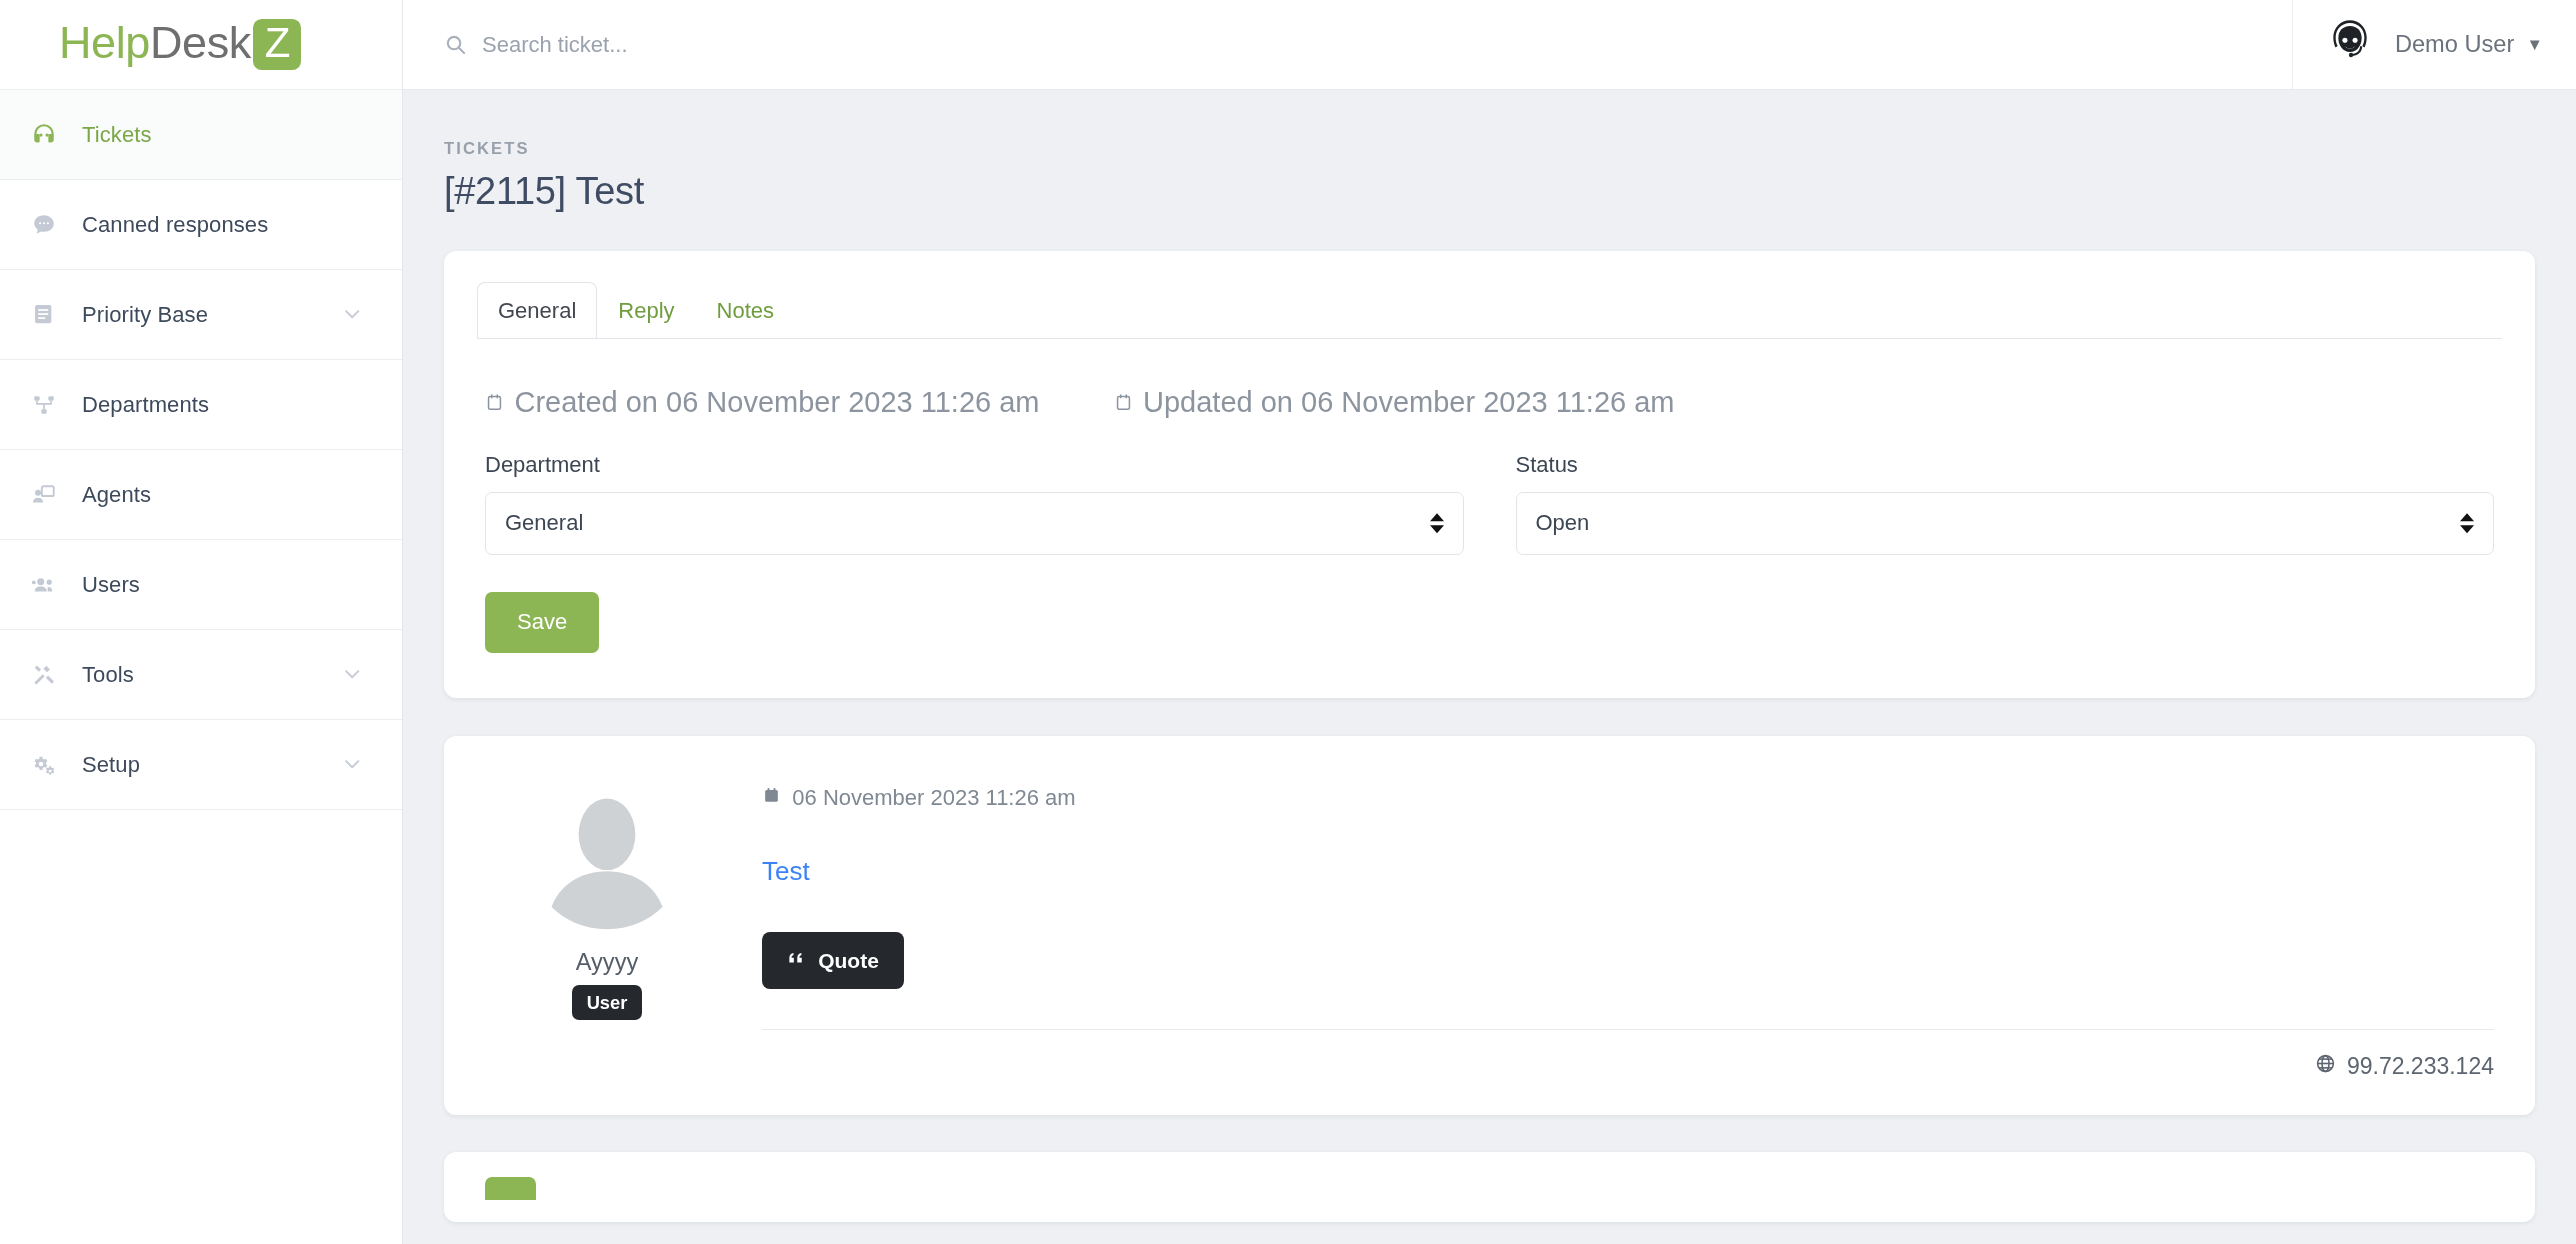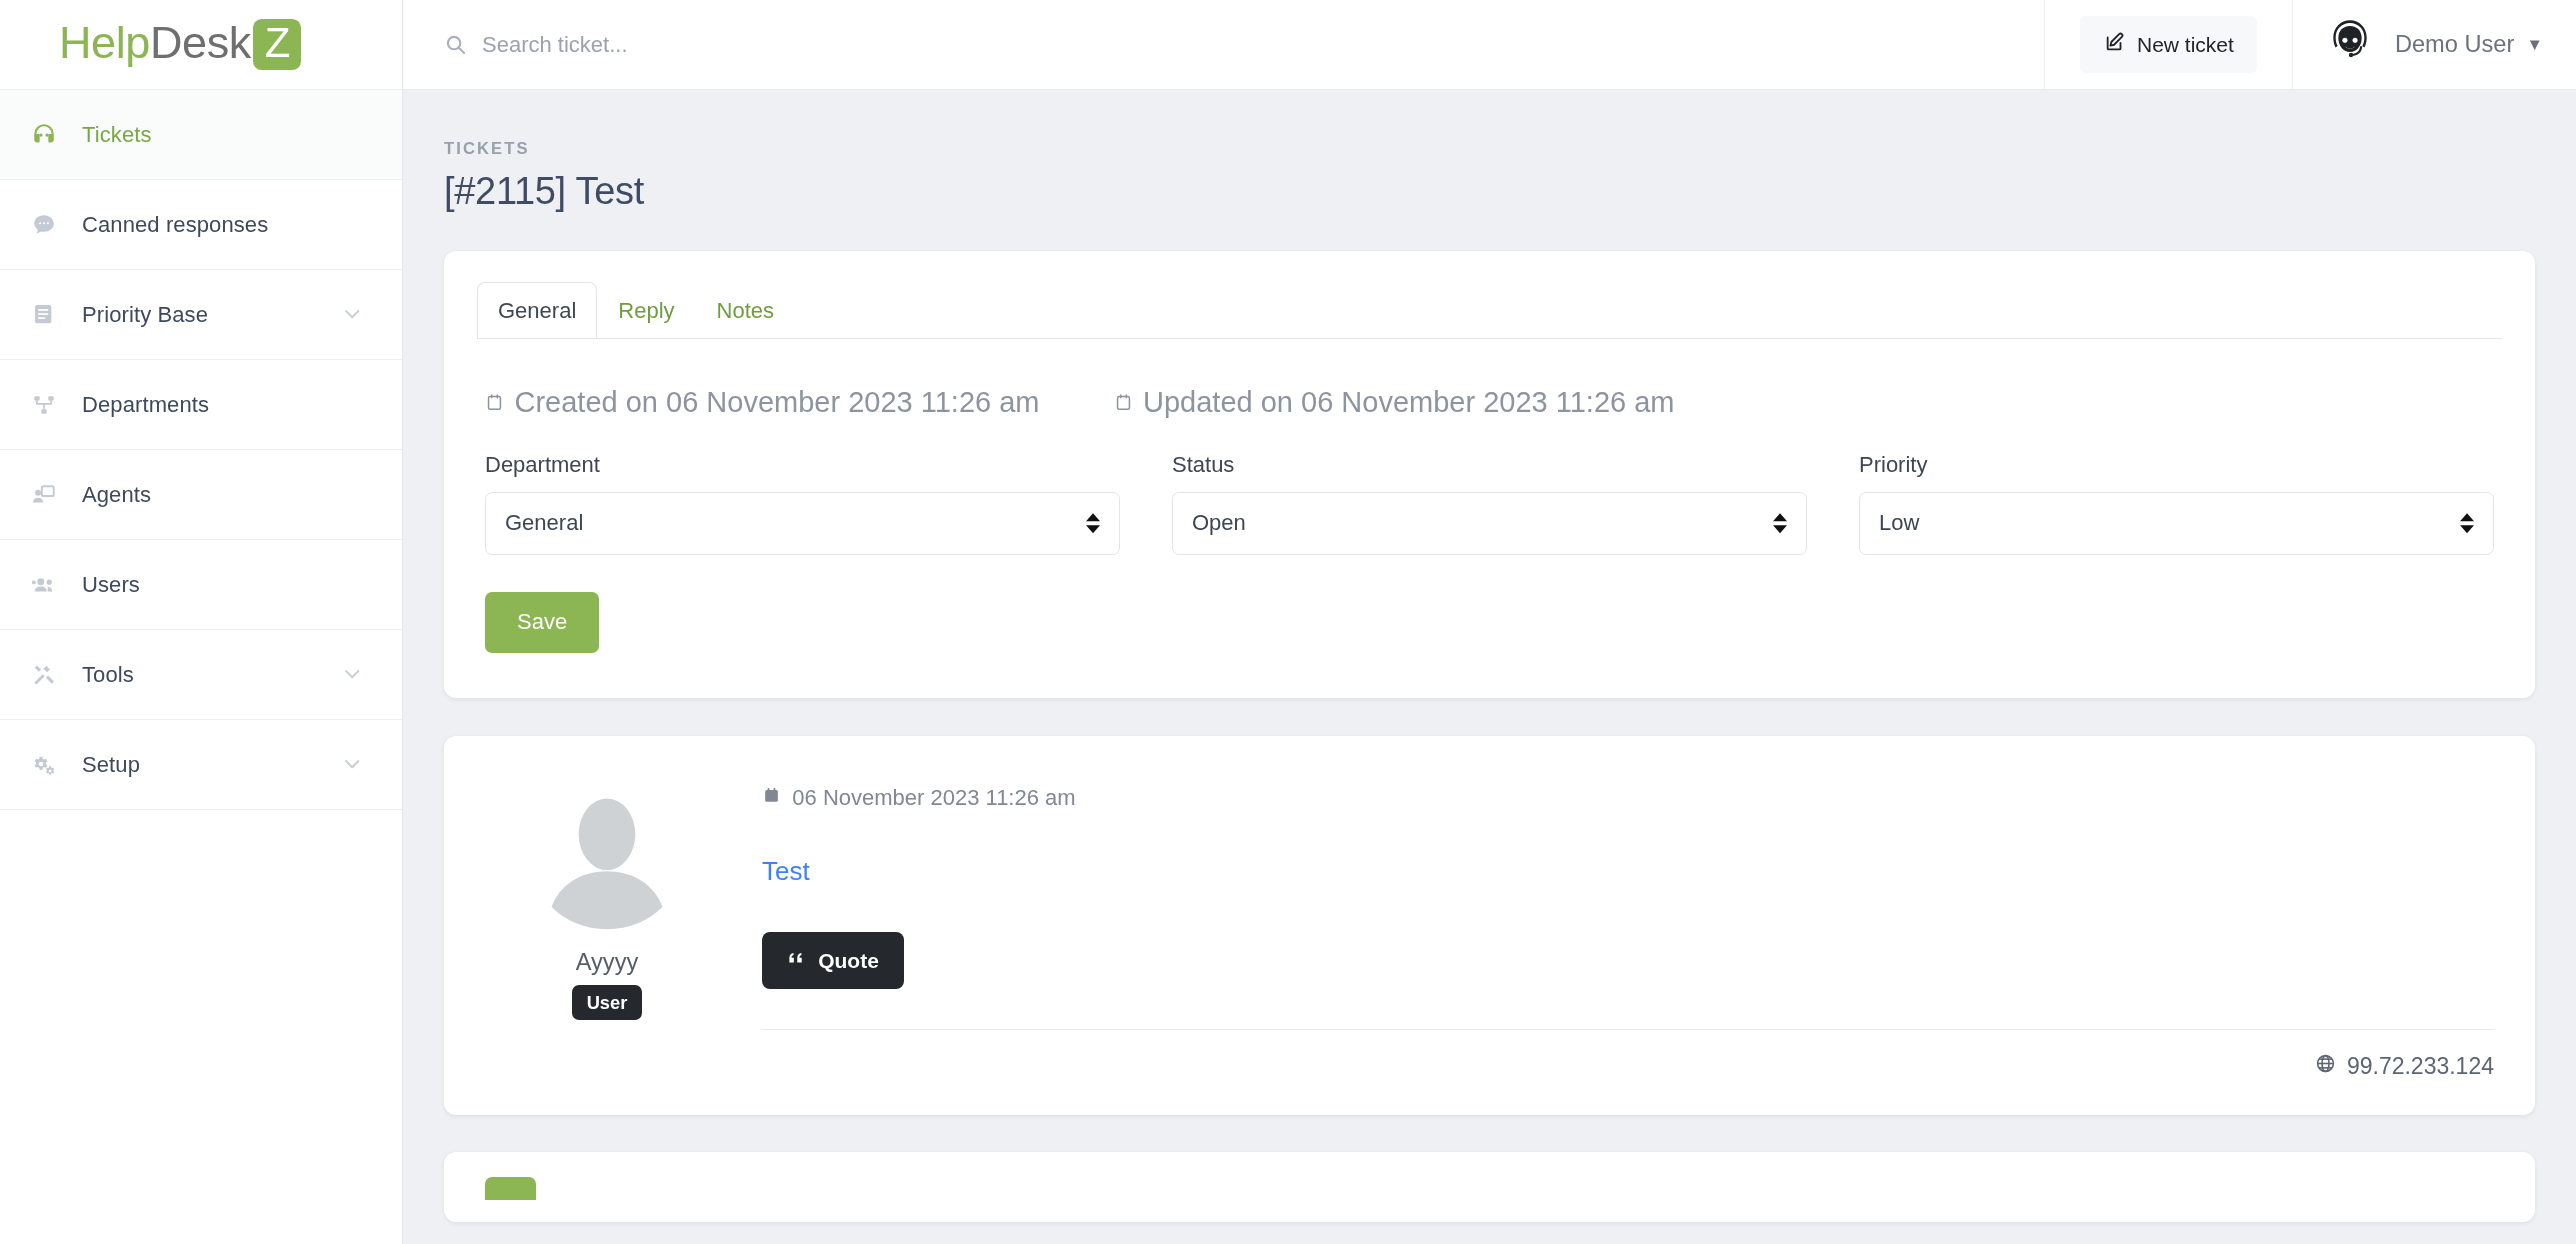--- a/index.html
+++ b/index.html
@@ -393,31 +393,20 @@
   <div id="search-wrap">
     <span id="search-icon">
       <svg width="23" height="23" viewBox="0 0 24 24" fill="none" stroke="currentColor" stroke-width="2.2" stroke-linecap="round">
           <circle cx="10.5" cy="10.5" r="6.5"></circle>
           <line x1="15.5" y1="15.5" x2="21" y2="21"></line>
         </svg>
     </span>
     <input id="search-input" type="text" placeholder="Search ticket..." style="">
   </div>
 
-  <div id="newticket-wrap">
-    <button id="newticket-btn">
-      <span>
-        <svg width="22" height="22" viewBox="0 0 24 24" fill="none" stroke="currentColor" stroke-width="2" stroke-linecap="round" stroke-linejoin="round">
-            <path d="M4 7v12a1 1 0 0 0 1 1h12a1 1 0 0 0 1-1v-6"></path>
-            <path d="M16.5 3.5a2.1 2.1 0 0 1 3 3L11 15l-4 1 1-4z"></path>
-          </svg>
-      </span>
-      <span>New ticket</span>
-    </button>
-  </div>
 
   <div id="user-wrap">
     <span id="avatar">
       <svg width="54" height="54" viewBox="0 0 64 64" fill="#1f2227">
         <path d="M32 6c-10 0-17 7.6-17 17.2 0 4 .9 7.4 2.4 10.1l-2.6 1.6c-1.6-3.3-2.6-7.3-2.6-11.7C12.2 11.4 21 2.6 32 2.6s19.8 8.8 19.8 20.6c0 4.4-1 8.4-2.6 11.7l-2.6-1.6c1.5-2.7 2.4-6.1 2.4-10.1C49 13.6 42 6 32 6z"></path>
         <path d="M32 9.5c-8.4 0-13.8 5.8-13.8 14.4 0 7.8 5 16.3 13.8 16.3S45.8 31.7 45.8 23.9C45.8 15.3 40.4 9.5 32 9.5z"></path>
         <path d="M18.5 20c1.6-5.6 6.3-9 13.5-9 2.6 0 4.7.4 6.4 1.1-3 2.6-8.6 5-14.6 5.5-2.2.2-4 1.1-5.3 2.4z" fill="#1f2227"></path>
         <circle cx="26" cy="26.5" r="3" fill="#fff"></circle>
         <circle cx="38" cy="26.5" r="3" fill="#fff"></circle>
         <path d="M26.5 33.5c1.4 2 3.3 3 5.5 3s4.1-1 5.5-3c-1.6 4.4-9.4 4.4-11 0z" fill="#fff"></path>
@@ -487,30 +476,20 @@
           <span class="field-label">Status</span>
           <div class="select-box">
             <span>Open</span>
             <span class="select-arrows">
               <span class="ar-up"></span>
                 <span class="ar-dn"></span>
             </span>
           </div>
         </div>
 
-        <div class="field">
-          <span class="field-label">Priority</span>
-          <div class="select-box">
-            <span>Low</span>
-            <span class="select-arrows">
-              <span class="ar-up"></span>
-                <span class="ar-dn"></span>
-            </span>
-          </div>
-        </div>
 
       </div>
 
       <button id="save-btn">Save</button>
 
     </div>
   </div>
 
   <div class="card">
     <div id="message-card">

